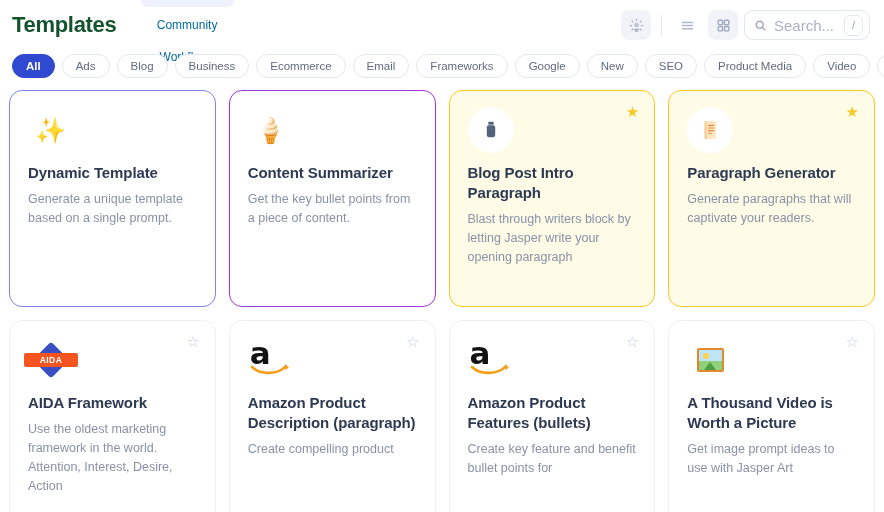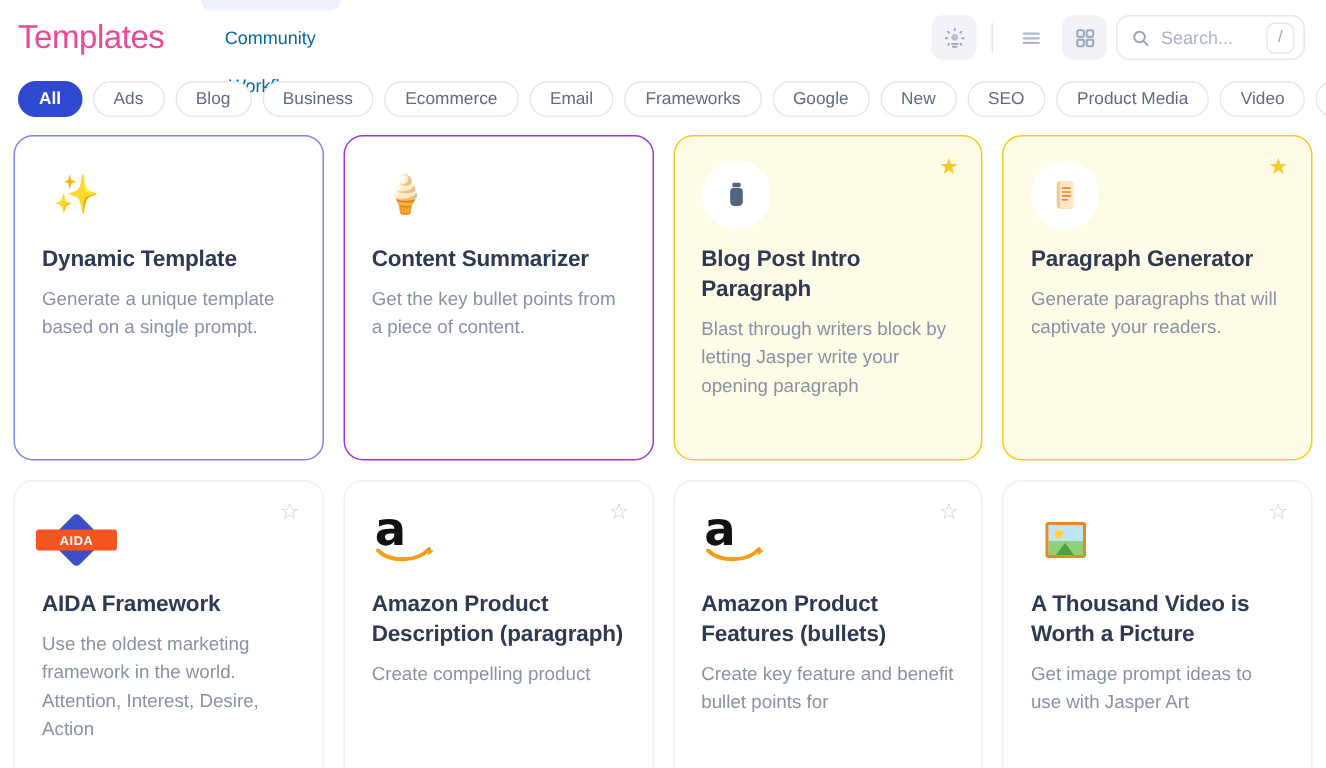--- a/index.html
+++ b/index.html
@@ -21,22 +21,22 @@
   .header {
     height: 50px;
     display: flex;
     align-items: center;
     padding: 0 14px 0 12px;
     gap: 10px;
   }
 
   .page-title {
     font-size: 22px;
-    font-weight: normal;
-    color: #ec4899;
+    font-weight: bold;
+    color: #14532d;
     letter-spacing: -0.3px;
     white-space: nowrap;
   }
 
   .nav-tabs {
     display: flex;
     align-items: center;
     gap: 4px;
     margin-left: 14px;
     flex-direction: column;
@@ -90,21 +90,21 @@
     gap: 7px;
     border: 1px solid #e3e7ef;
     border-radius: 9px;
     height: 30px;
     width: 126px;
     padding: 0 6px 0 9px;
     cursor: text;
   }
 
   .search-placeholder {
-    font-size: 12px;
+    font-size: 15px;
     color: #aab2c4;
     flex: 1;
     white-space: nowrap;
   }
 
   .slash-key {
     border: 1px solid #e3e7ef;
     border-radius: 6px;
     width: 19px;
     height: 21px;

